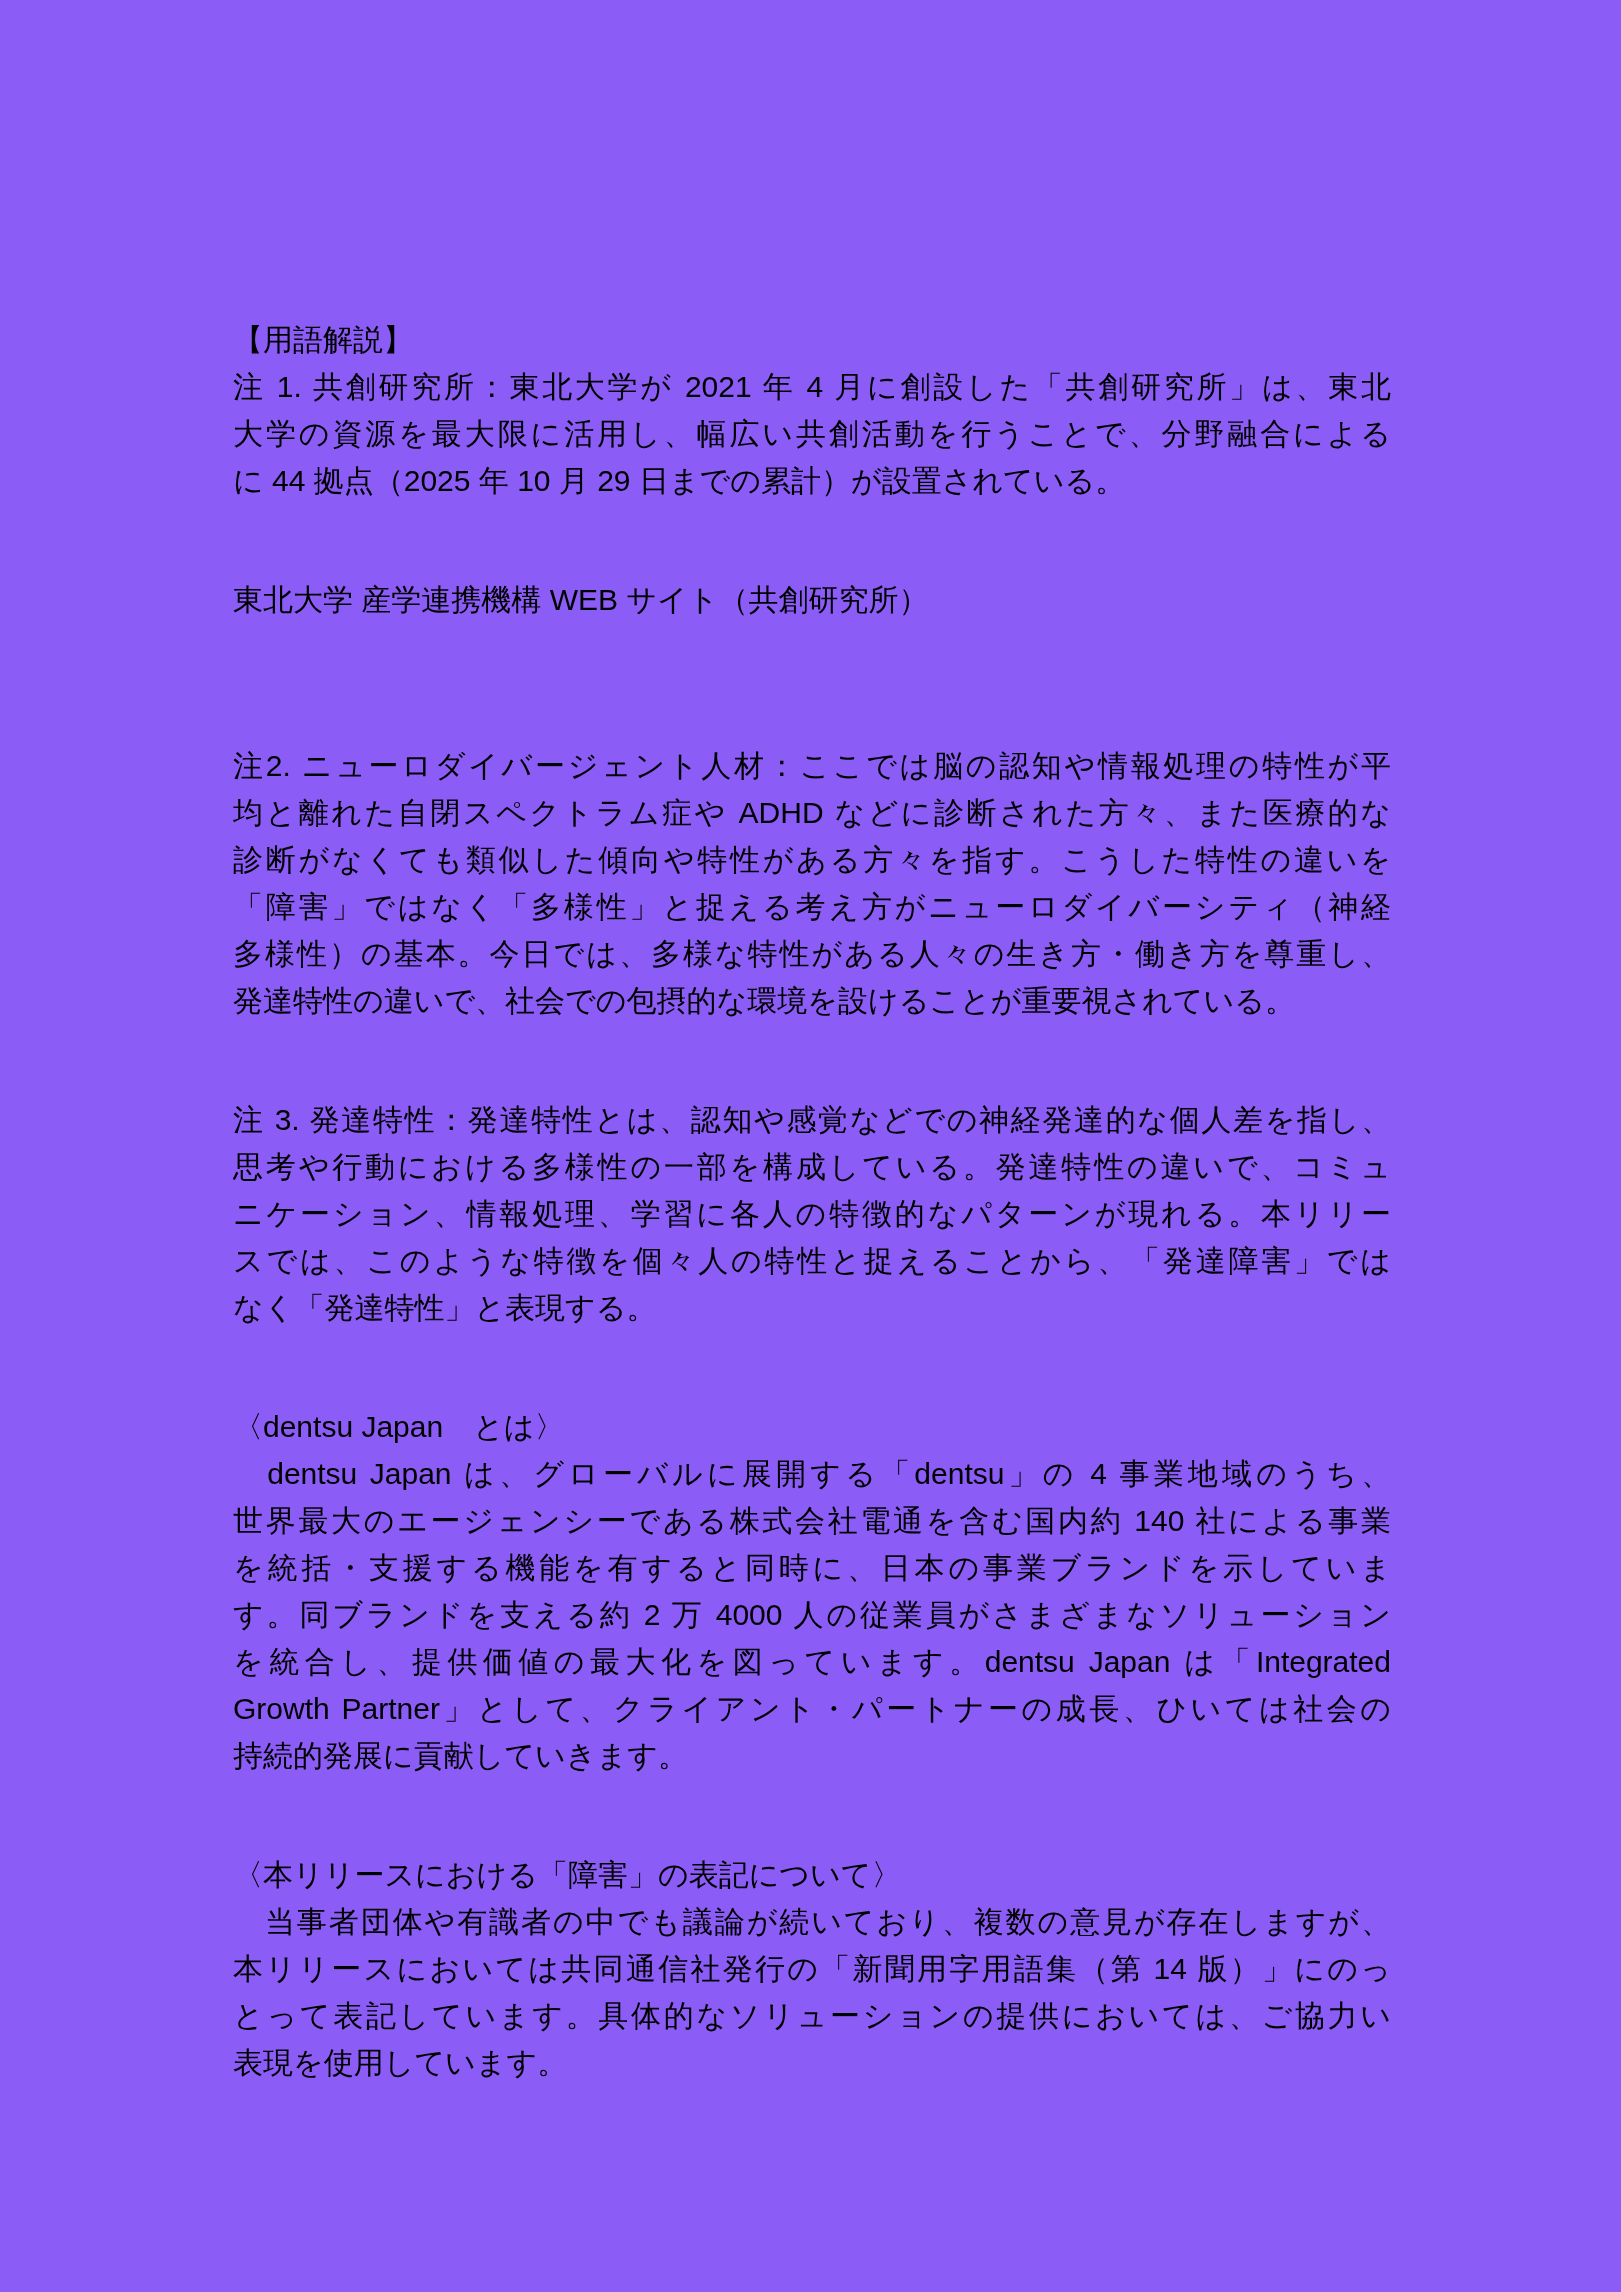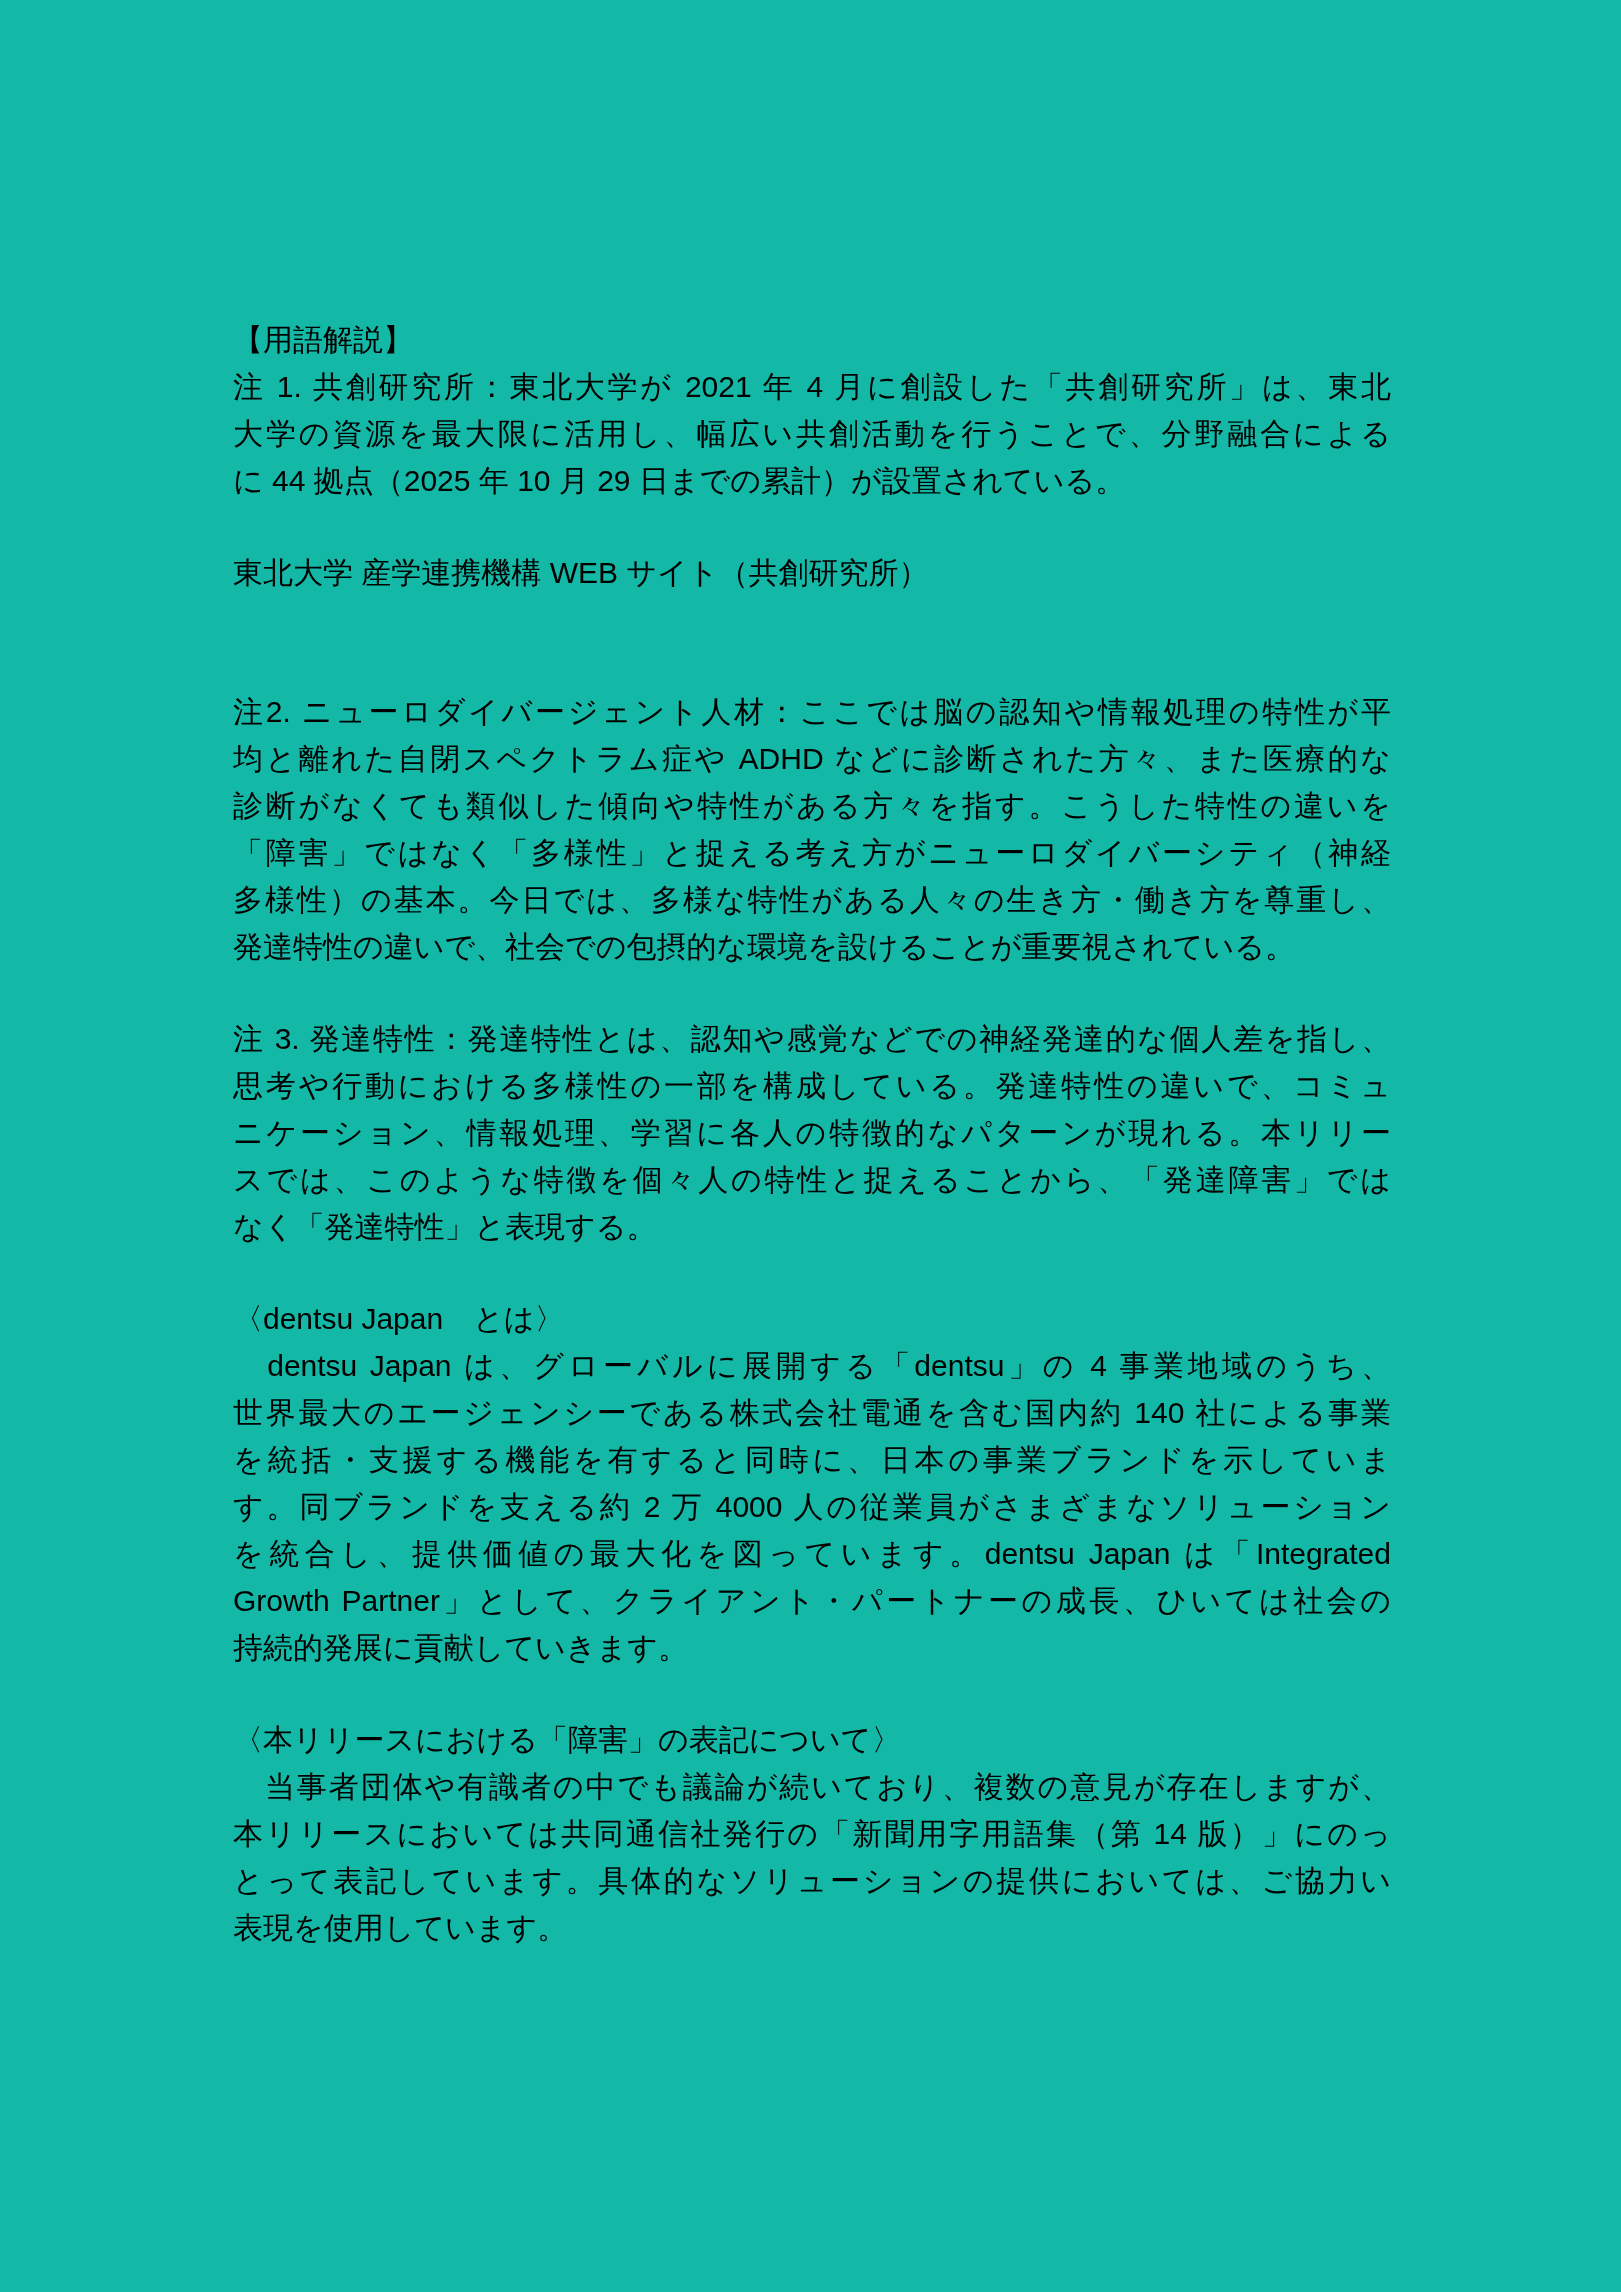--- a/index.html
+++ b/index.html
@@ -5,36 +5,36 @@
 <style>
   html, body {
     margin: 0;
     padding: 0;
     background: #ffffff;
   }
   .page {
     position: relative;
     width: 1621px;
     height: 2293px;
-    background: #14b8a6;
+    background: #8b5cf6;
     overflow: hidden;
     font-family: "Liberation Sans", "DejaVu Sans", sans-serif;
     color: #000000;
   }
   .content {
     position: absolute;
     left: 233px;
     top: 316px;
     width: 1158px;
     font-size: 30px;
     line-height: 47px;
     color: #000000;
   }
   .block + .block {
-    margin-top: 45px; 
+    margin-top: 72px; 
   }
   .line, .hline {
     height: 47px;
     overflow: hidden;
     white-space: pre-wrap;
   }
   
   .para .line {
     text-align: justify;
     text-align-last: justify;

